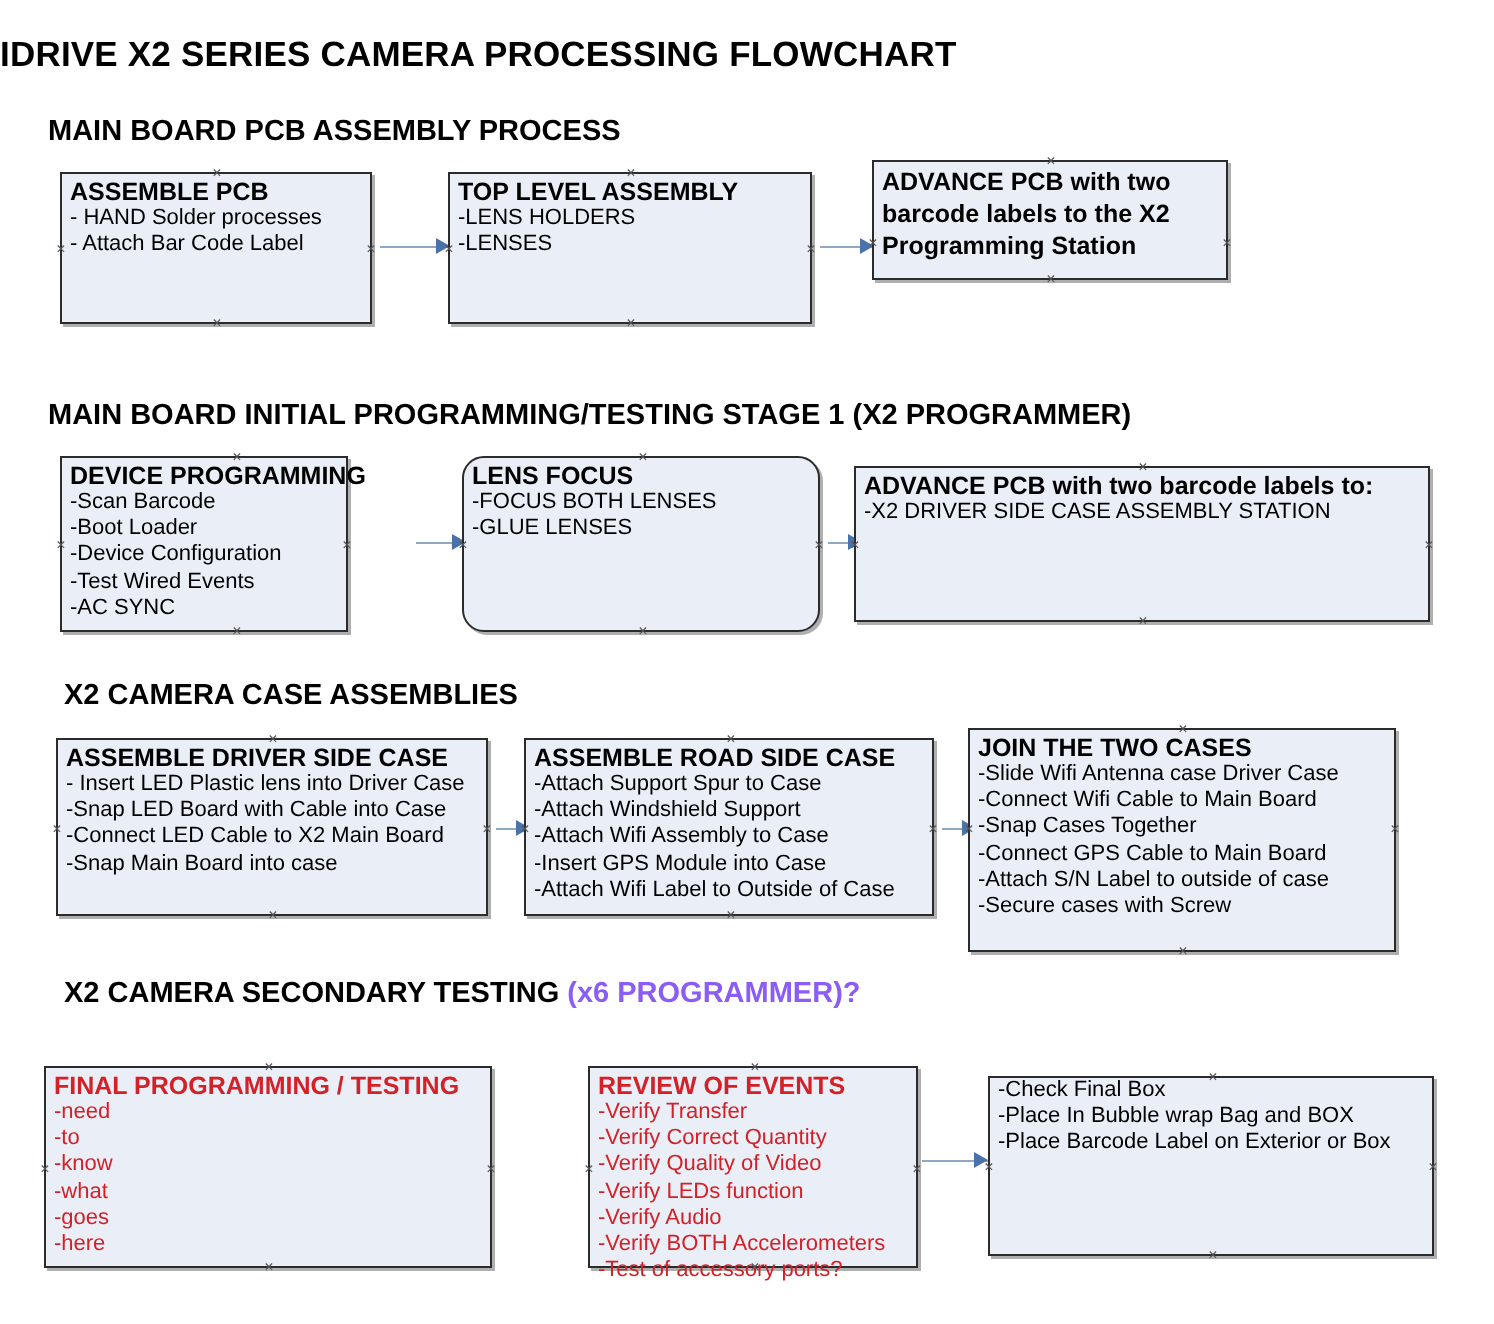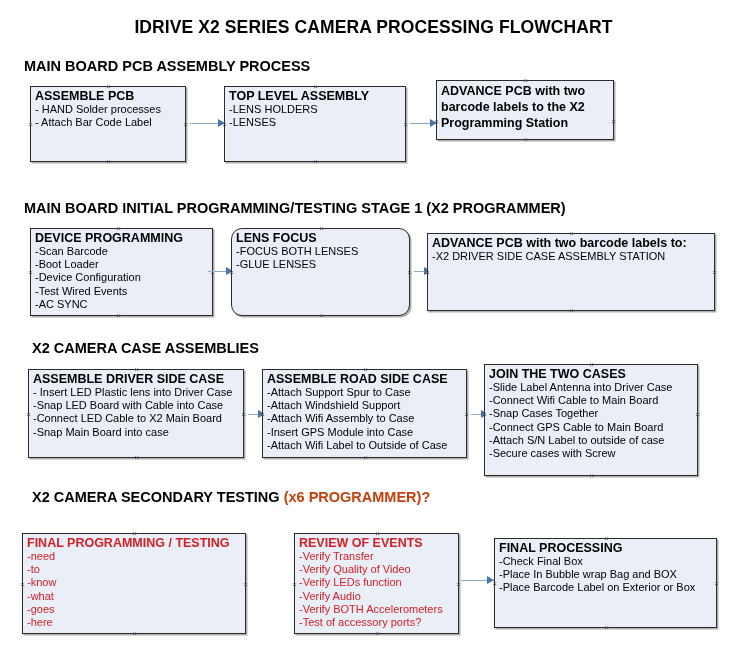--- a/index.html
+++ b/index.html
@@ -9,33 +9,32 @@
     font-family:"Liberation Sans", sans-serif;
     color:#000000;
     overflow:hidden;
     position:relative;
   }
   .canvas{position:absolute;left:0;top:0;width:747px;height:662px;}
 
   .doc-title{
     position:absolute;
     left:0;top:17px;width:747px;
-    text-align:center;
     font-size:17.5px;
     font-weight:bold;
     letter-spacing:.1px;
   }
 
   .section-head{
     position:absolute;
     font-size:14.5px;
     font-weight:bold;
     white-space:nowrap;
   }
-  .section-head .accent{color:#c2410c;}
+  .section-head .accent{color:#8b5cf6;}
 
   
   .box{
     position:absolute;
     background:#e9eef7;
     border:1px solid #2b2b2b;
     box-sizing:border-box;
     box-shadow:1.5px 1.5px 0 rgba(110,110,110,.55);
     overflow:visible;
   }
@@ -120,21 +119,21 @@
     <span class="hx" style="left:85px;top:-4px;"></span>
     <span class="hx" style="left:85px;bottom:-4px;"></span>
     <span class="hx" style="left:-4px;top:37px;"></span>
     <span class="hx" style="right:-4px;top:37px;"></span>
   </div>
 
   <div class="section-head" style="left:24px;top:200px;">
     <span>MAIN BOARD INITIAL PROGRAMMING/TESTING STAGE 1 (X2 PROGRAMMER)</span>
   </div>
 
-  <div class="box" style="left:30px;top:228px;width:183px;height:88px;">
+  <div class="box" style="left:30px;top:228px;width:144px;height:88px;">
     <div class="title">DEVICE PROGRAMMING</div>
     <div class="line">-Scan Barcode</div>
     <div class="line">-Boot Loader</div>
     <div class="line">-Device Configuration</div>
     <div class="line">-Test Wired Events</div>
     <div class="line">-AC SYNC</div>
     <span class="hx" style="left:84px;top:-4px;"></span>
     <span class="hx" style="left:84px;bottom:-4px;"></span>
     <span class="hx" style="left:-4px;top:40px;"></span>
     <span class="hx" style="right:-4px;top:40px;"></span>
@@ -195,21 +194,21 @@
     <span class="hx" style="left:99px;bottom:-4px;"></span>
     <span class="hx" style="left:-4px;top:41px;"></span>
     <span class="hx" style="right:-4px;top:41px;"></span>
   </div>
 
   <div class="conn" style="left:471px;top:414px;width:16px;"></div>
   <div class="arrow" style="left:481px;top:410px;"></div>
 
   <div class="box" style="left:484px;top:364px;width:214px;height:112px;">
     <div class="title">JOIN THE TWO CASES</div>
-    <div class="line">-Slide Label Antenna into Driver Case</div>
+    <div class="line">-Slide Wifi Antenna case Driver Case</div>
     <div class="line">-Connect Wifi Cable to Main Board</div>
     <div class="line">-Snap Cases Together</div>
     <div class="line">-Connect GPS Cable to Main Board</div>
     <div class="line">-Attach S/N Label to outside of case</div>
     <div class="line">-Secure cases with Screw</div>
     <span class="hx" style="left:103px;top:-4px;"></span>
     <span class="hx" style="left:103px;bottom:-4px;"></span>
     <span class="hx" style="left:-4px;top:46px;"></span>
     <span class="hx" style="right:-4px;top:46px;"></span>
   </div>
@@ -228,36 +227,36 @@
     <div class="line">-here</div>
     <span class="hx" style="left:108px;top:-4px;"></span>
     <span class="hx" style="left:108px;bottom:-4px;"></span>
     <span class="hx" style="left:-4px;top:47px;"></span>
     <span class="hx" style="right:-4px;top:47px;"></span>
   </div>
 
   <div class="box red" style="left:294px;top:533px;width:165px;height:101px;">
     <div class="title">REVIEW OF EVENTS</div>
     <div class="line">-Verify Transfer</div>
+    <div class="line">-Verify Correct Quantity</div>
     <div class="line">-Verify Quality of Video</div>
     <div class="line">-Verify LEDs function</div>
     <div class="line">-Verify Audio</div>
     <div class="line">-Verify BOTH Accelerometers</div>
     <div class="line">-Test of accessory ports?</div>
     <span class="hx" style="left:79px;top:-4px;"></span>
     <span class="hx" style="left:79px;bottom:-4px;"></span>
     <span class="hx" style="left:-4px;top:47px;"></span>
     <span class="hx" style="right:-4px;top:47px;"></span>
   </div>
 
   <div class="conn" style="left:461px;top:580px;width:33px;"></div>
   <div class="arrow" style="left:487px;top:576px;"></div>
 
   <div class="box" style="left:494px;top:538px;width:223px;height:90px;">
-    <div class="title">FINAL PROCESSING</div>
     <div class="line"> -Check Final Box</div>
     <div class="line">-Place In Bubble wrap Bag and BOX</div>
     <div class="line">-Place Barcode Label on Exterior or Box</div>
     <span class="hx" style="left:108px;top:-4px;"></span>
     <span class="hx" style="left:108px;bottom:-4px;"></span>
     <span class="hx" style="left:-4px;top:41px;"></span>
     <span class="hx" style="right:-4px;top:41px;"></span>
   </div>
 
 </div>

